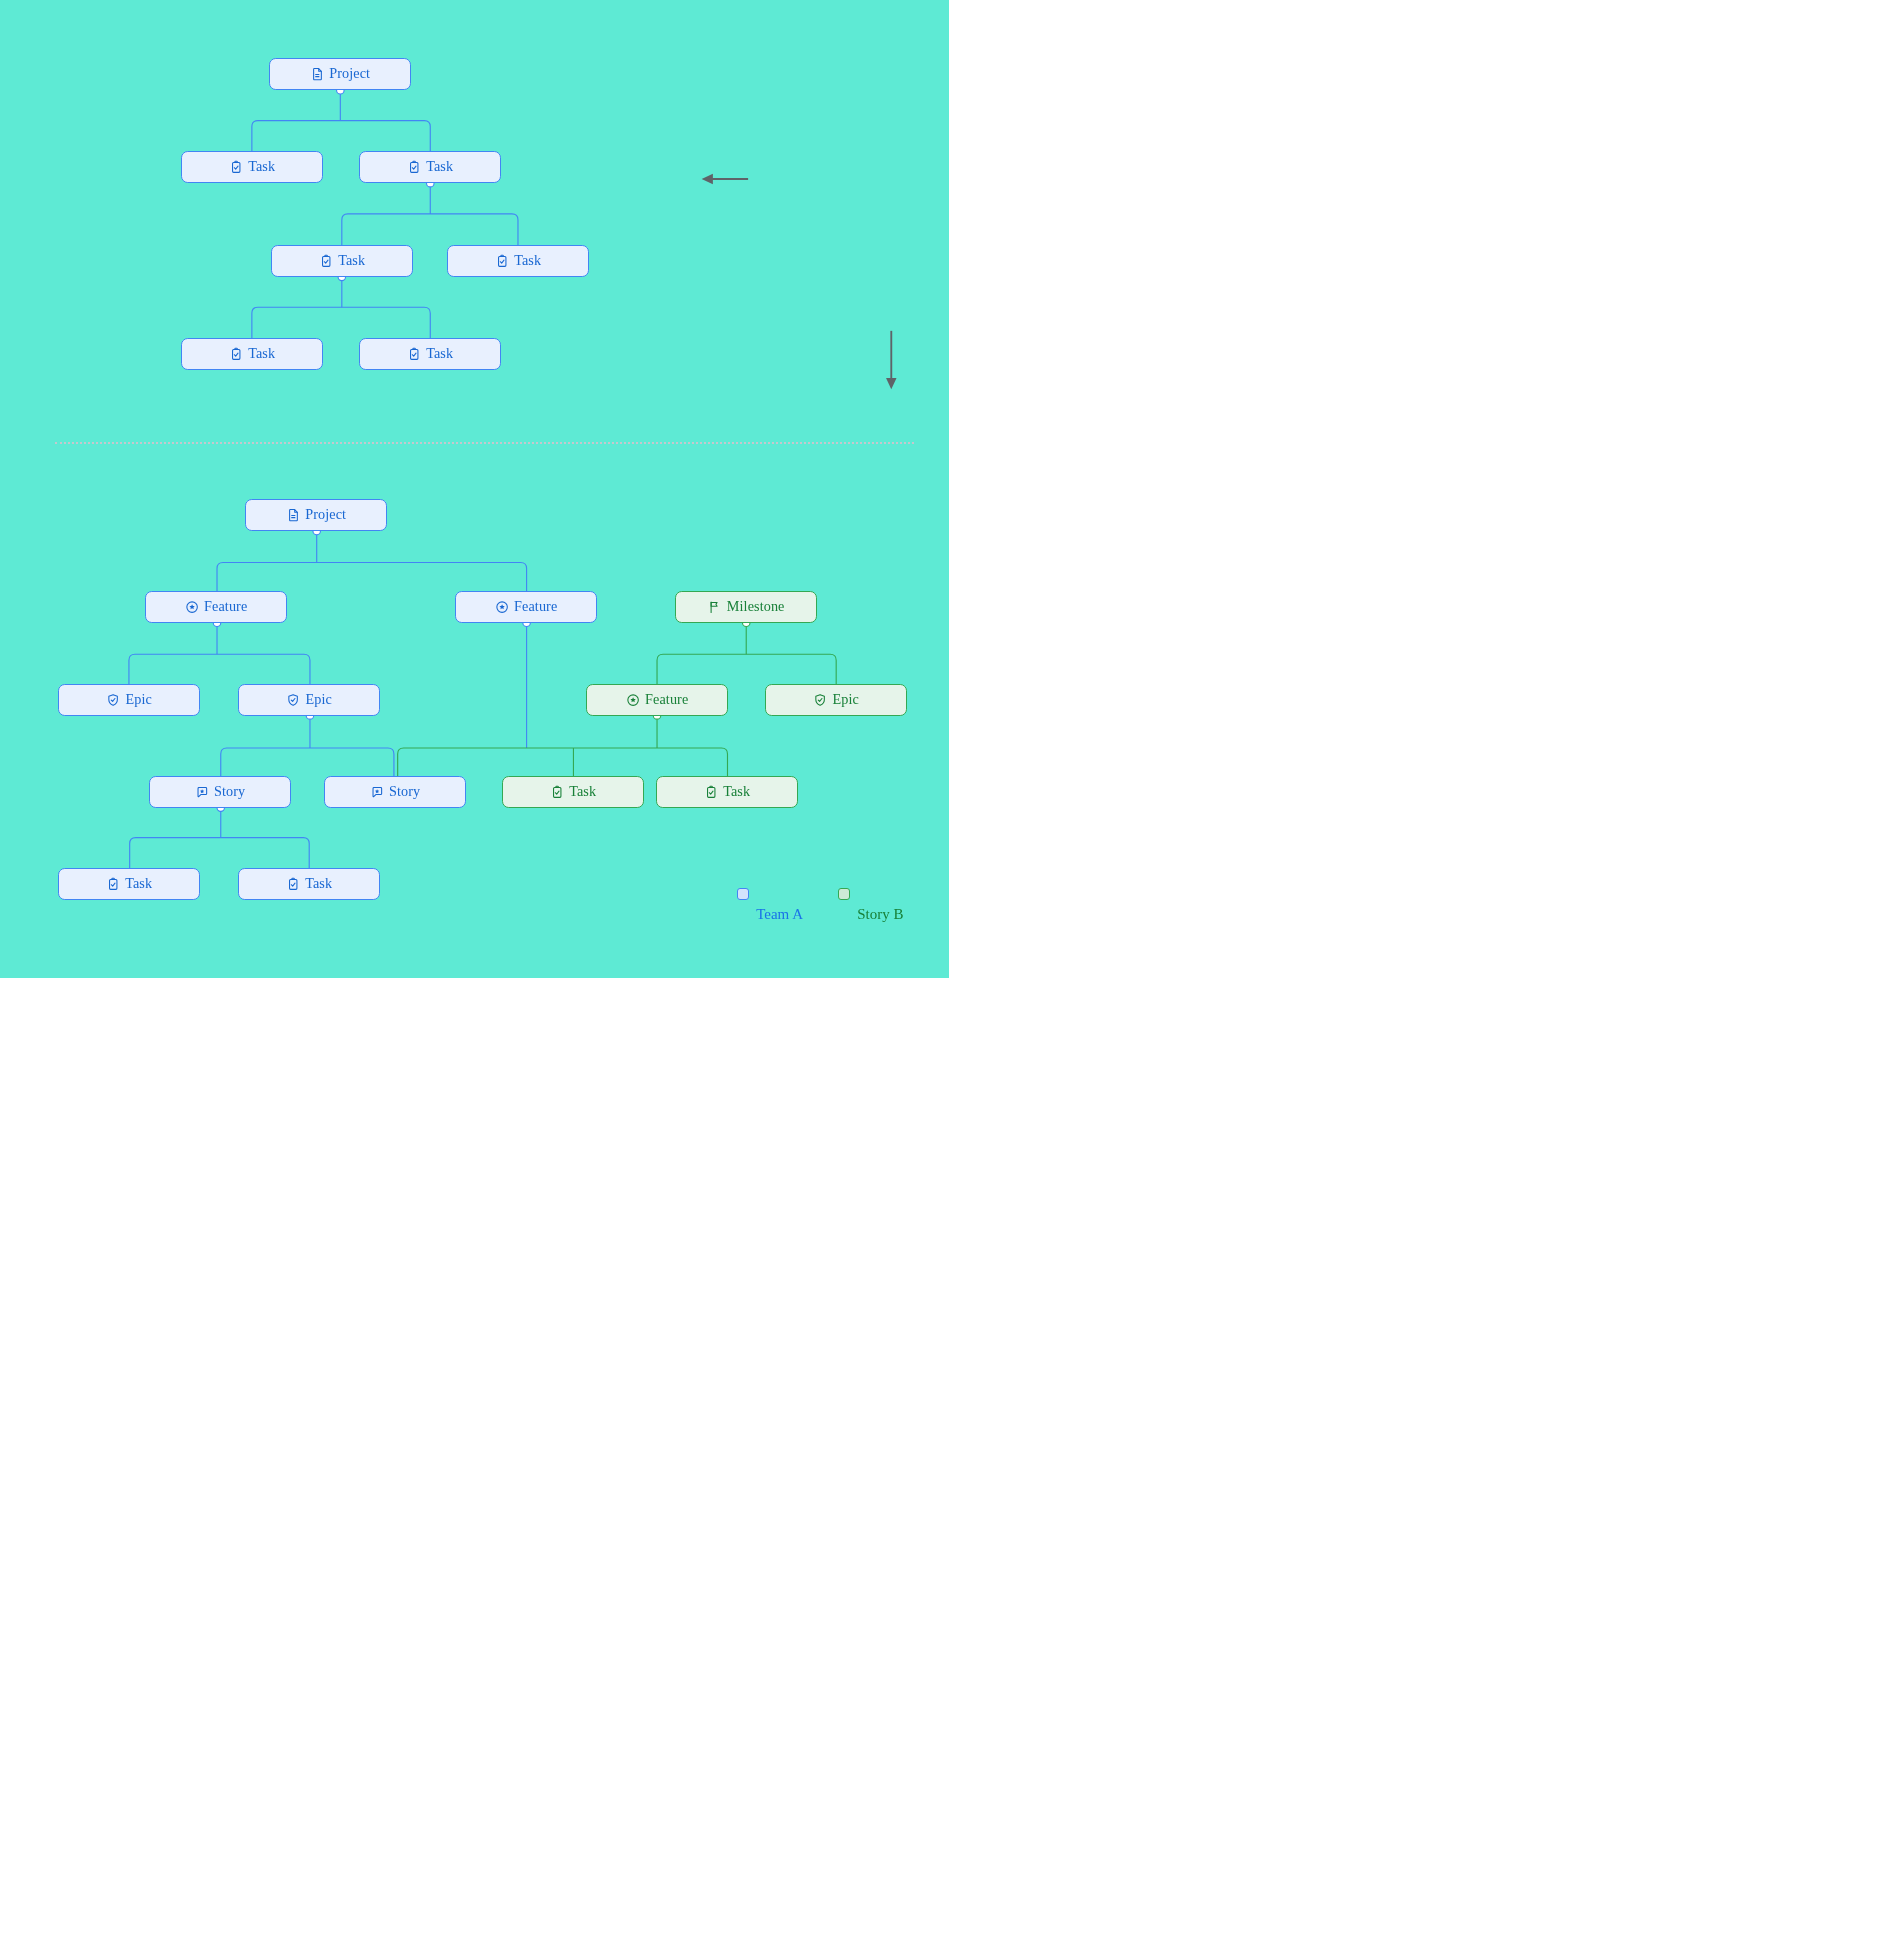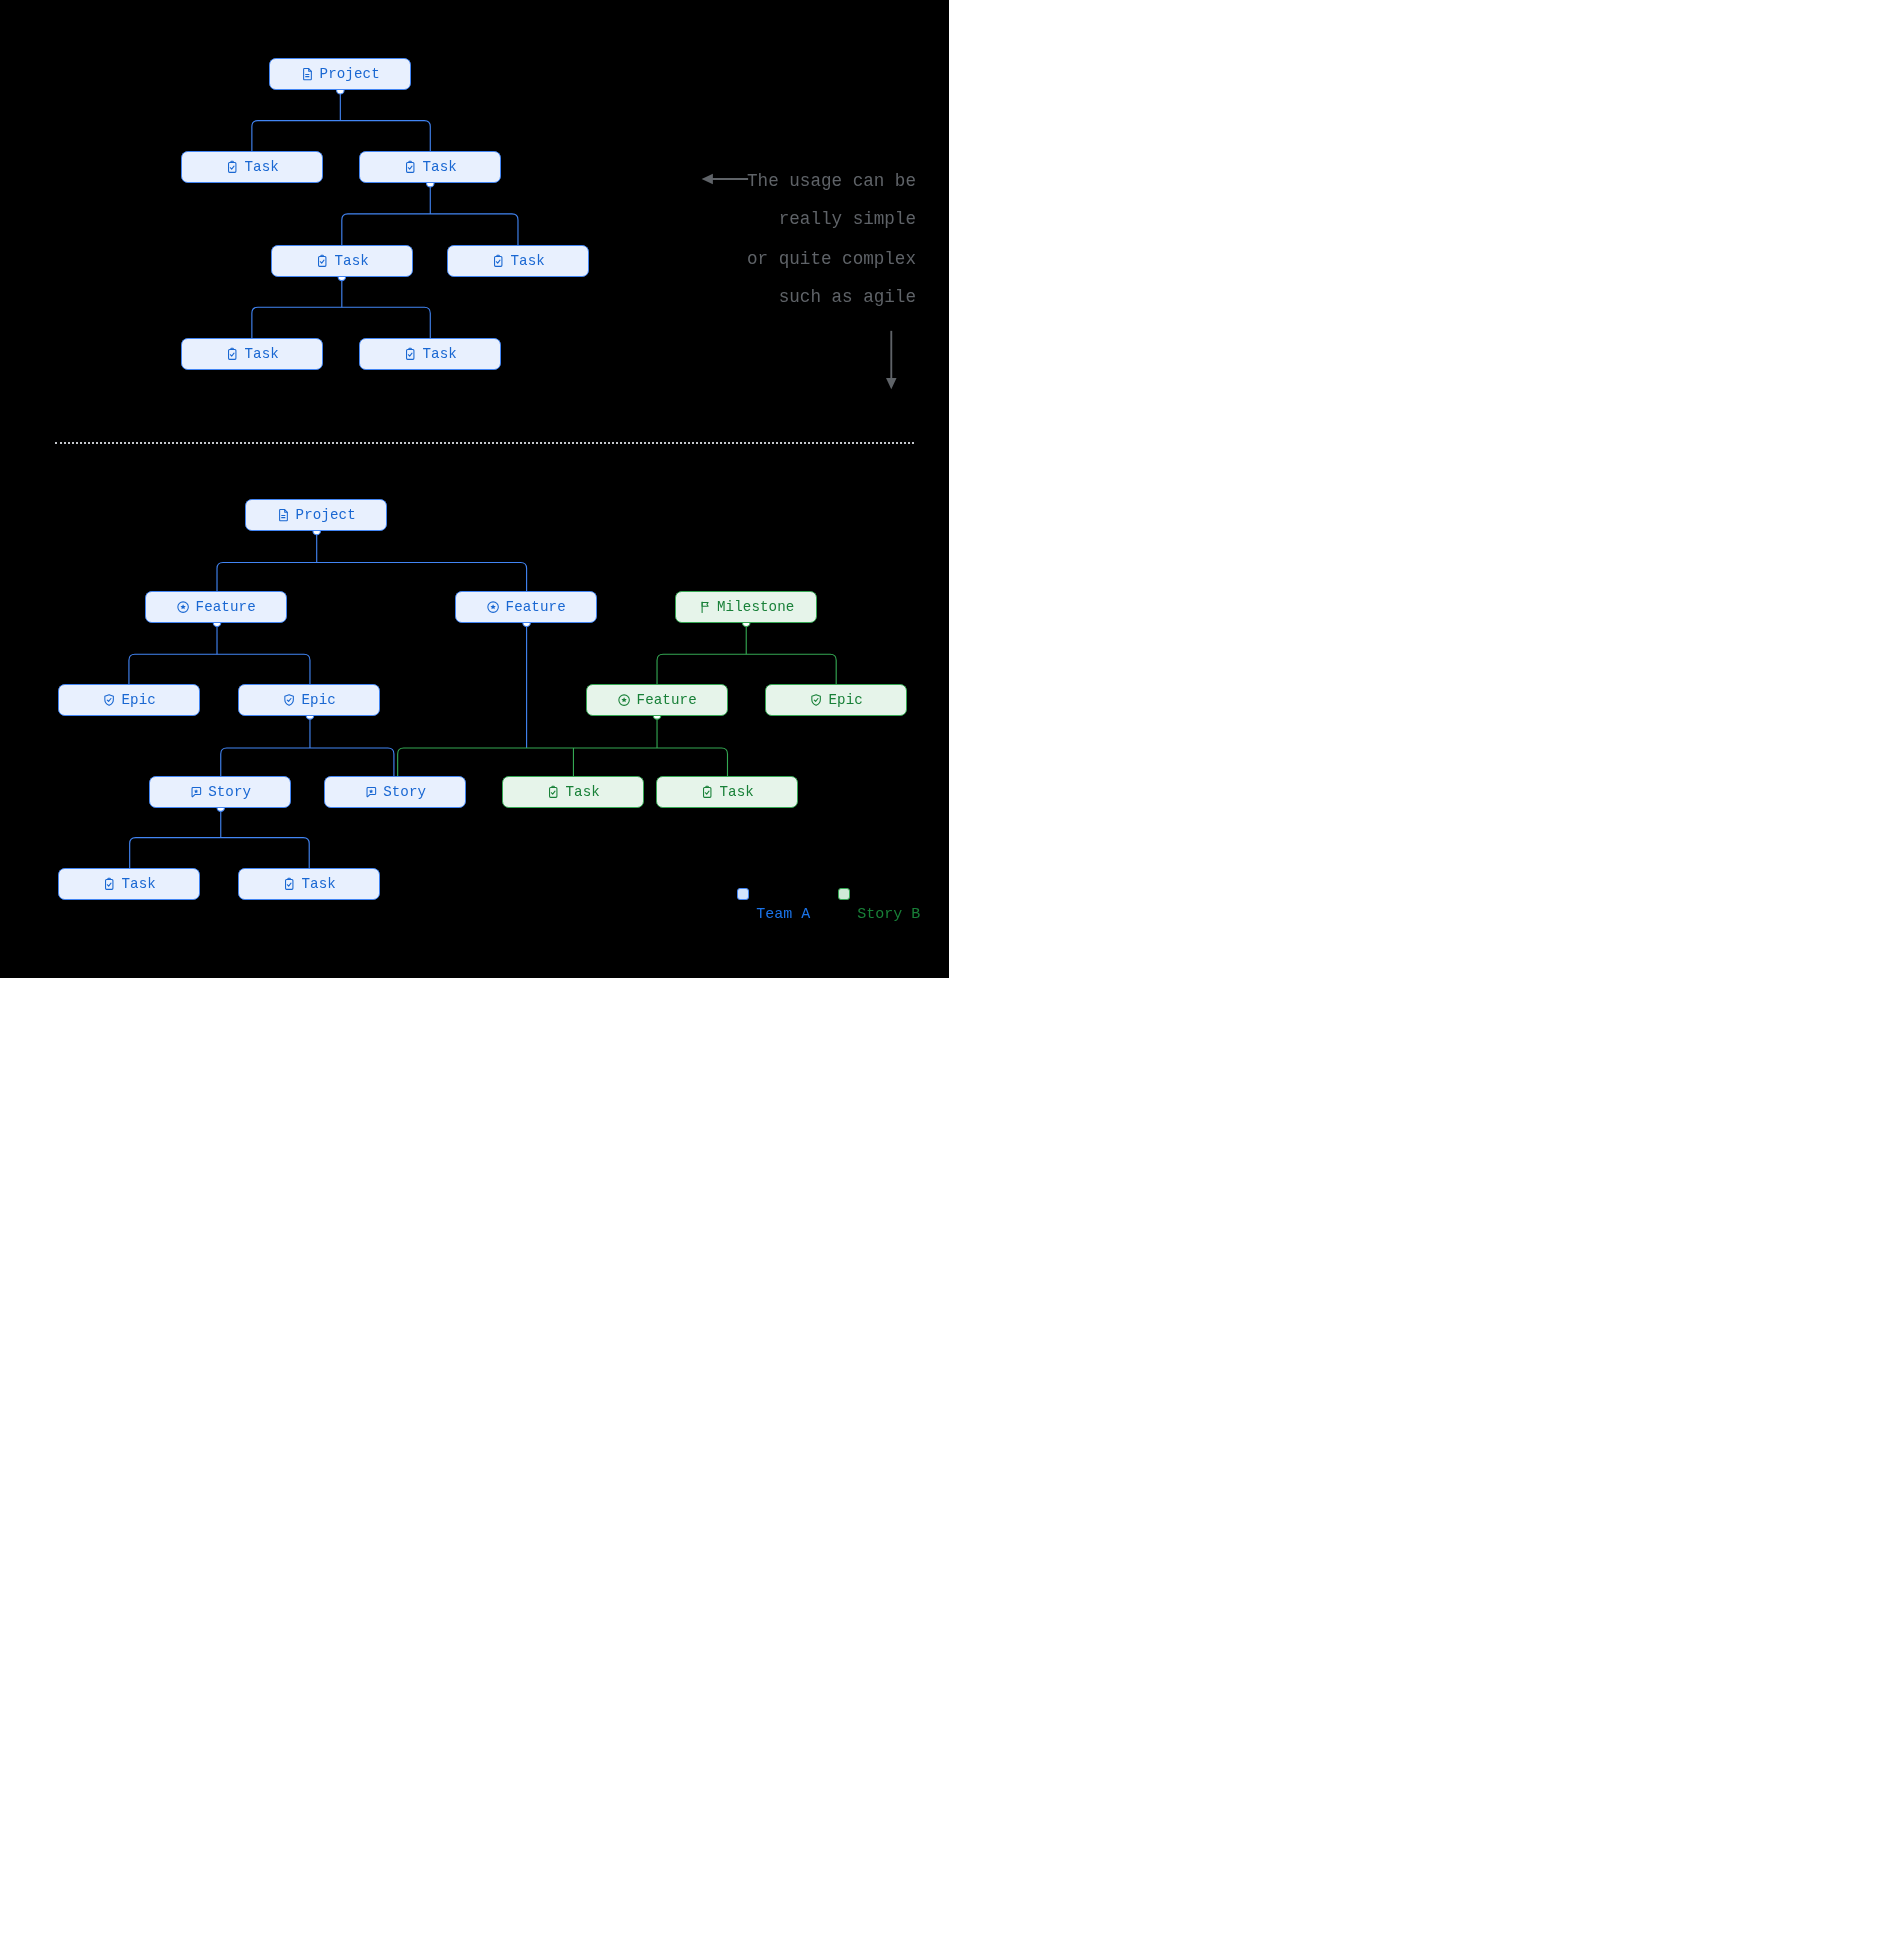--- a/index.html
+++ b/index.html
@@ -1,17 +1,17 @@
 <!DOCTYPE html>
 <html style="font-size:12px"><head>
 <meta charset="utf-8">
 <style>
   html,body{margin:0;padding:0;background:#ffffff;}
-  .stage{position:relative;width:949px;height:978px;background:#000000;overflow:hidden;
-         font-family:Liberation Mono, monospace;}
+  .stage{position:relative;width:949px;height:978px;background:#5eead4;overflow:hidden;
+         font-family:Liberation Serif, serif;}
   svg.wires{position:absolute;left:0;top:0;width:949px;height:978px;pointer-events:none;}
   .node{position:absolute;width:142px;height:31.5px;border-radius:6.7px;border:1.1px solid;
         display:flex;align-items:center;justify-content:center;gap:5.2px;box-sizing:border-box;
         font-size:14.2px;font-weight:500;letter-spacing:0.1px;}
   .node.blue{background:#e8f0fe;border-color:#4285f4;color:#1967d2;}
   .node.green{background:#e6f4ea;border-color:#34a853;color:#188038;}
   .nicon{display:flex;align-items:center;}
   .nicon svg{width:14.2px;height:14.2px;display:block;}
   .annotation{position:absolute;right:33px;top:162px;width:315px;text-align:right;
               color:#5f6368;font-size:17.6px;line-height:38px;font-weight:400;}
@@ -166,30 +166,20 @@
   </div>
   <div class="node blue" style="left:359px;top:338px">
     <span class="nicon">
         <svg viewBox="0 0 20 20">
           <use href="#i-task"></use>
         </svg>
       </span>
     <span class="nlabel">Task</span>
   </div>
 
-  <div class="annotation">
-    <div class="para1">
-      <div>The usage can be</div>
-      <div>really simple</div>
-    </div>
-    <div class="para2">
-      <div>or quite complex</div>
-      <div>such as agile</div>
-    </div>
-  </div>
 
   <div class="divider"></div>
 
   <div class="node blue" style="left:245px;top:499px">
     <span class="nicon">
         <svg viewBox="0 0 20 20">
           <use href="#i-project"></use>
         </svg>
       </span>
     <span class="nlabel">Project</span>

